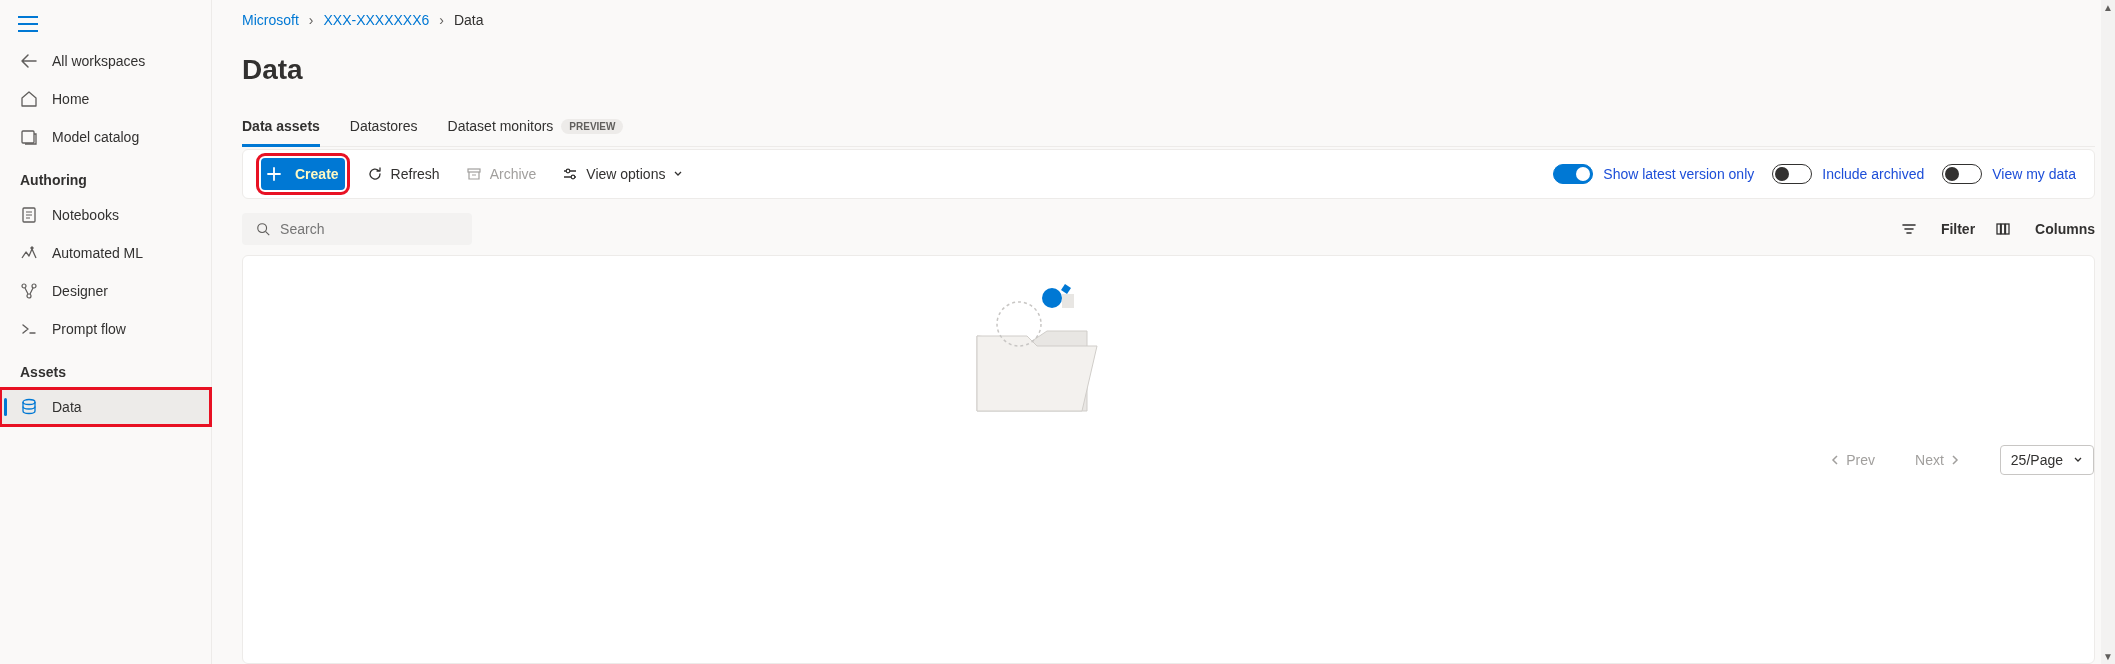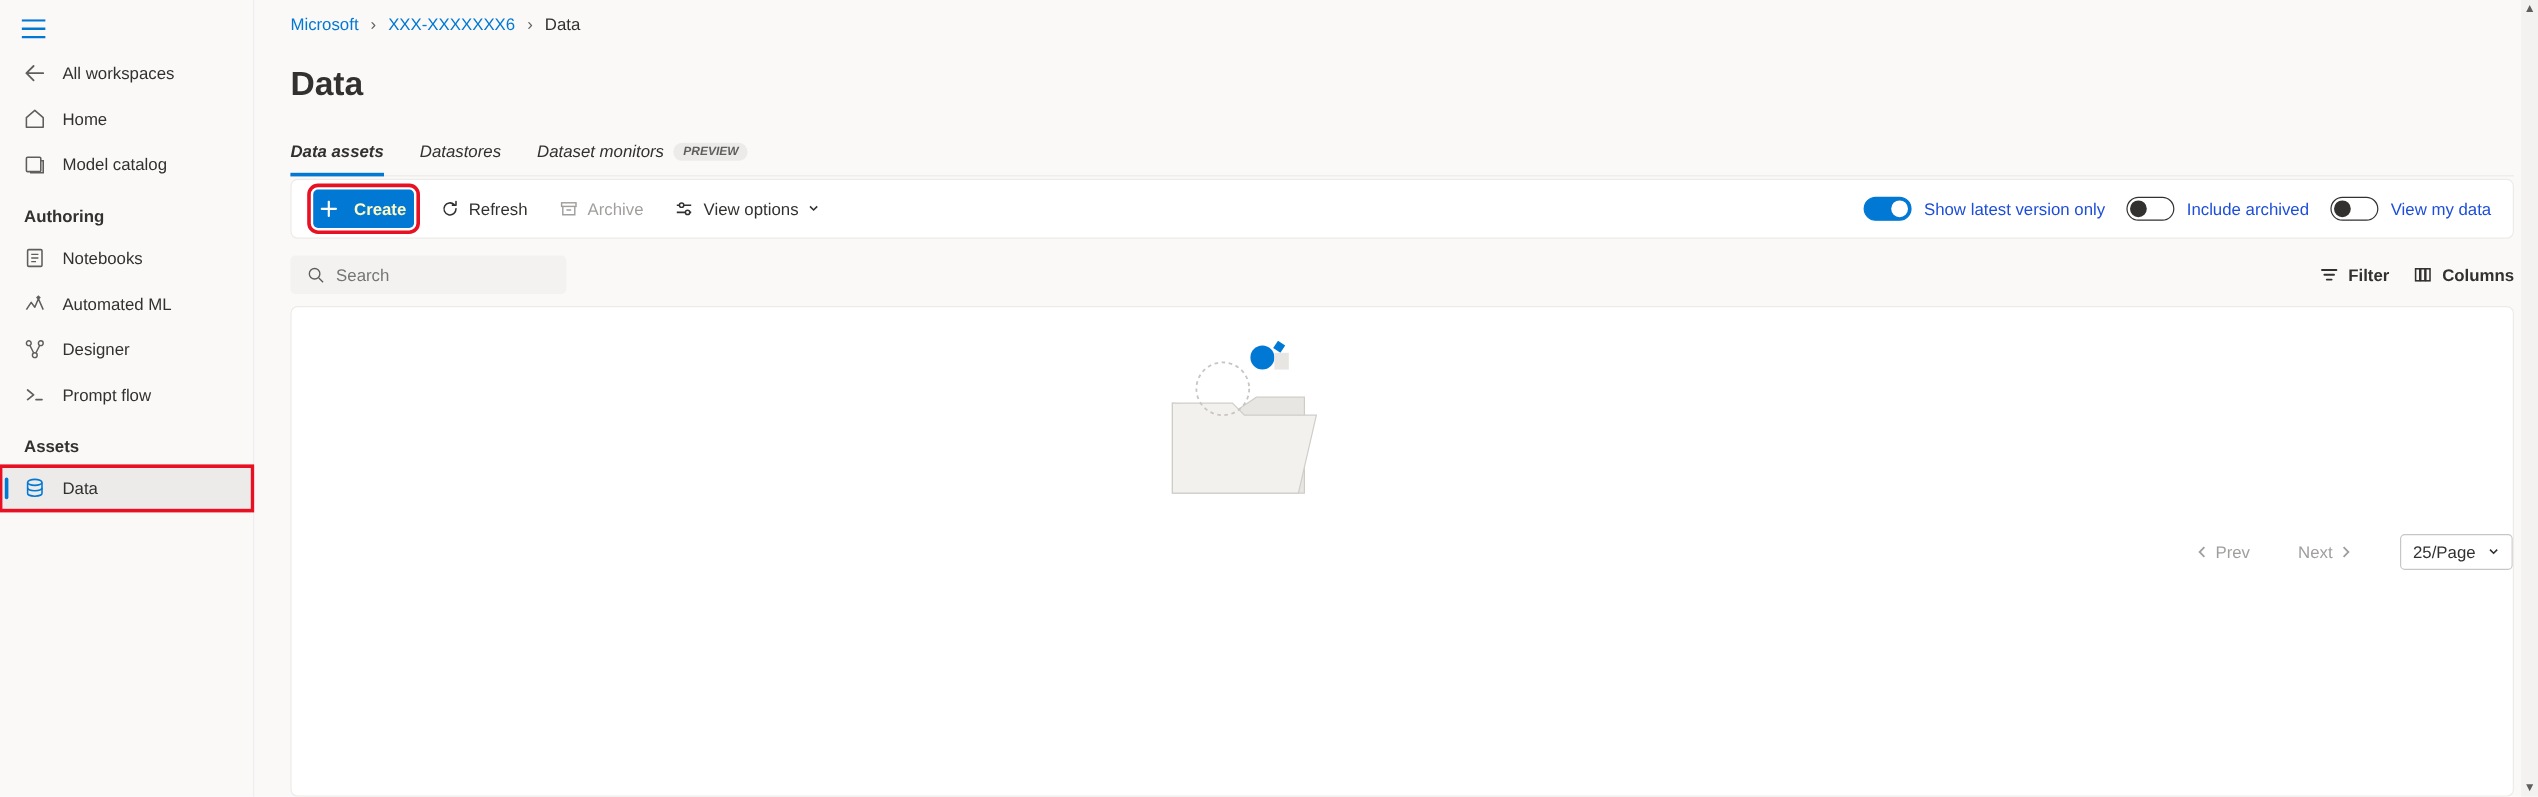--- a/index.html
+++ b/index.html
@@ -105,21 +105,20 @@
       align-items:center;
     }
     .tab {
       padding: 8px 0 12px 0;
       cursor:pointer;
       color:#323130;
       position:relative;
       display:flex;
       align-items:flex-end;
       gap:8px;
-      font-style:italic;
     }
     .tab.active {
       font-weight:600;
     }
     .tab.active::after {
       content:"";
       position:absolute;
       left:0; right:0; bottom:-1px;
       height:3px;
       background:#0078d4;
@@ -226,21 +225,21 @@
       background:transparent;
       outline:none;
       font-size:14px;
       color:#605e5c;
       width:100%;
     }
     .search-spacer { flex:1; }
     .link-item {
       display:inline-flex;
       align-items:center;
-      gap:8px;
+      gap:24px;
       color:#323130;
       font-weight:600;
       cursor:pointer;
       justify-content:flex-end;
     }
     .content-wrap {
       background:#fff;
       border:1px solid #edebe9;
       border-radius:6px;
       margin-top:10px;

